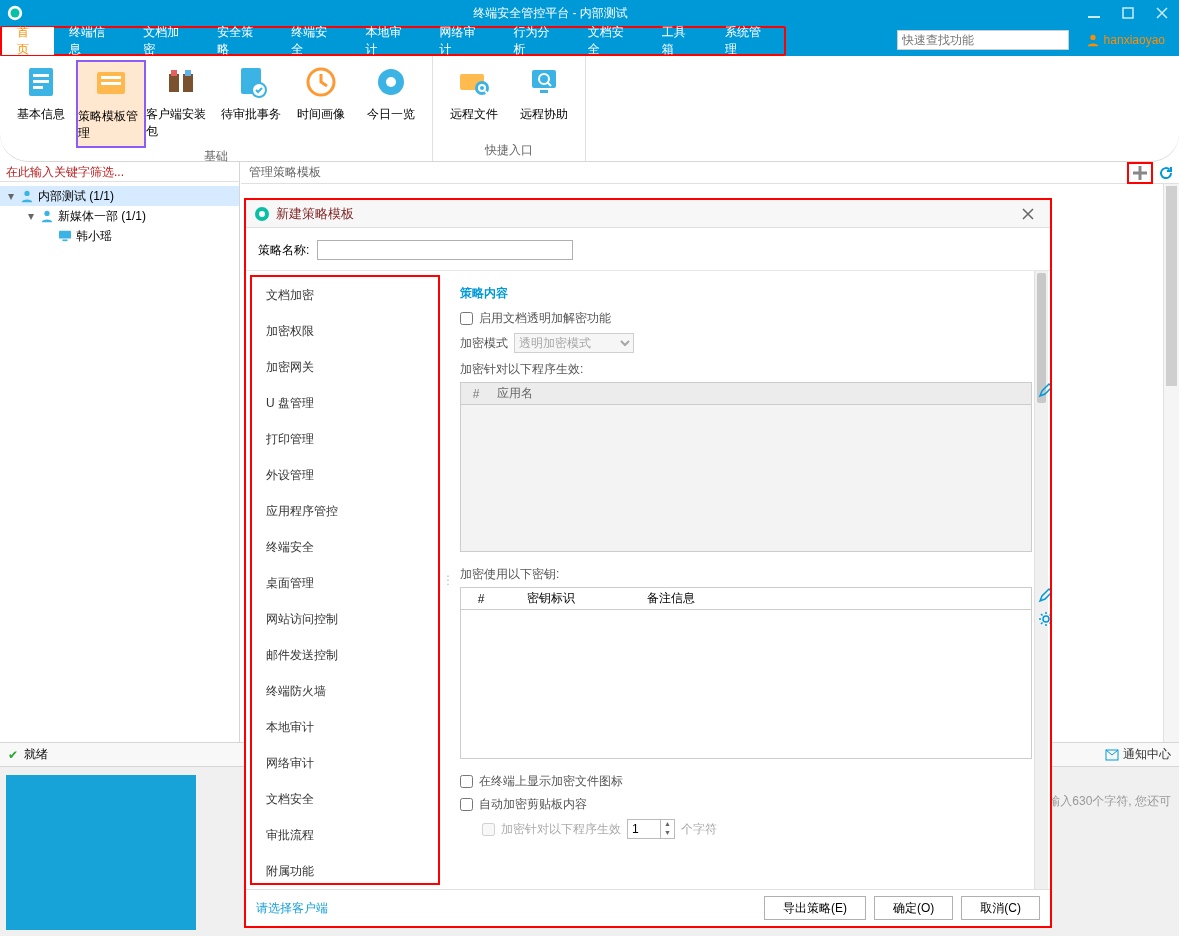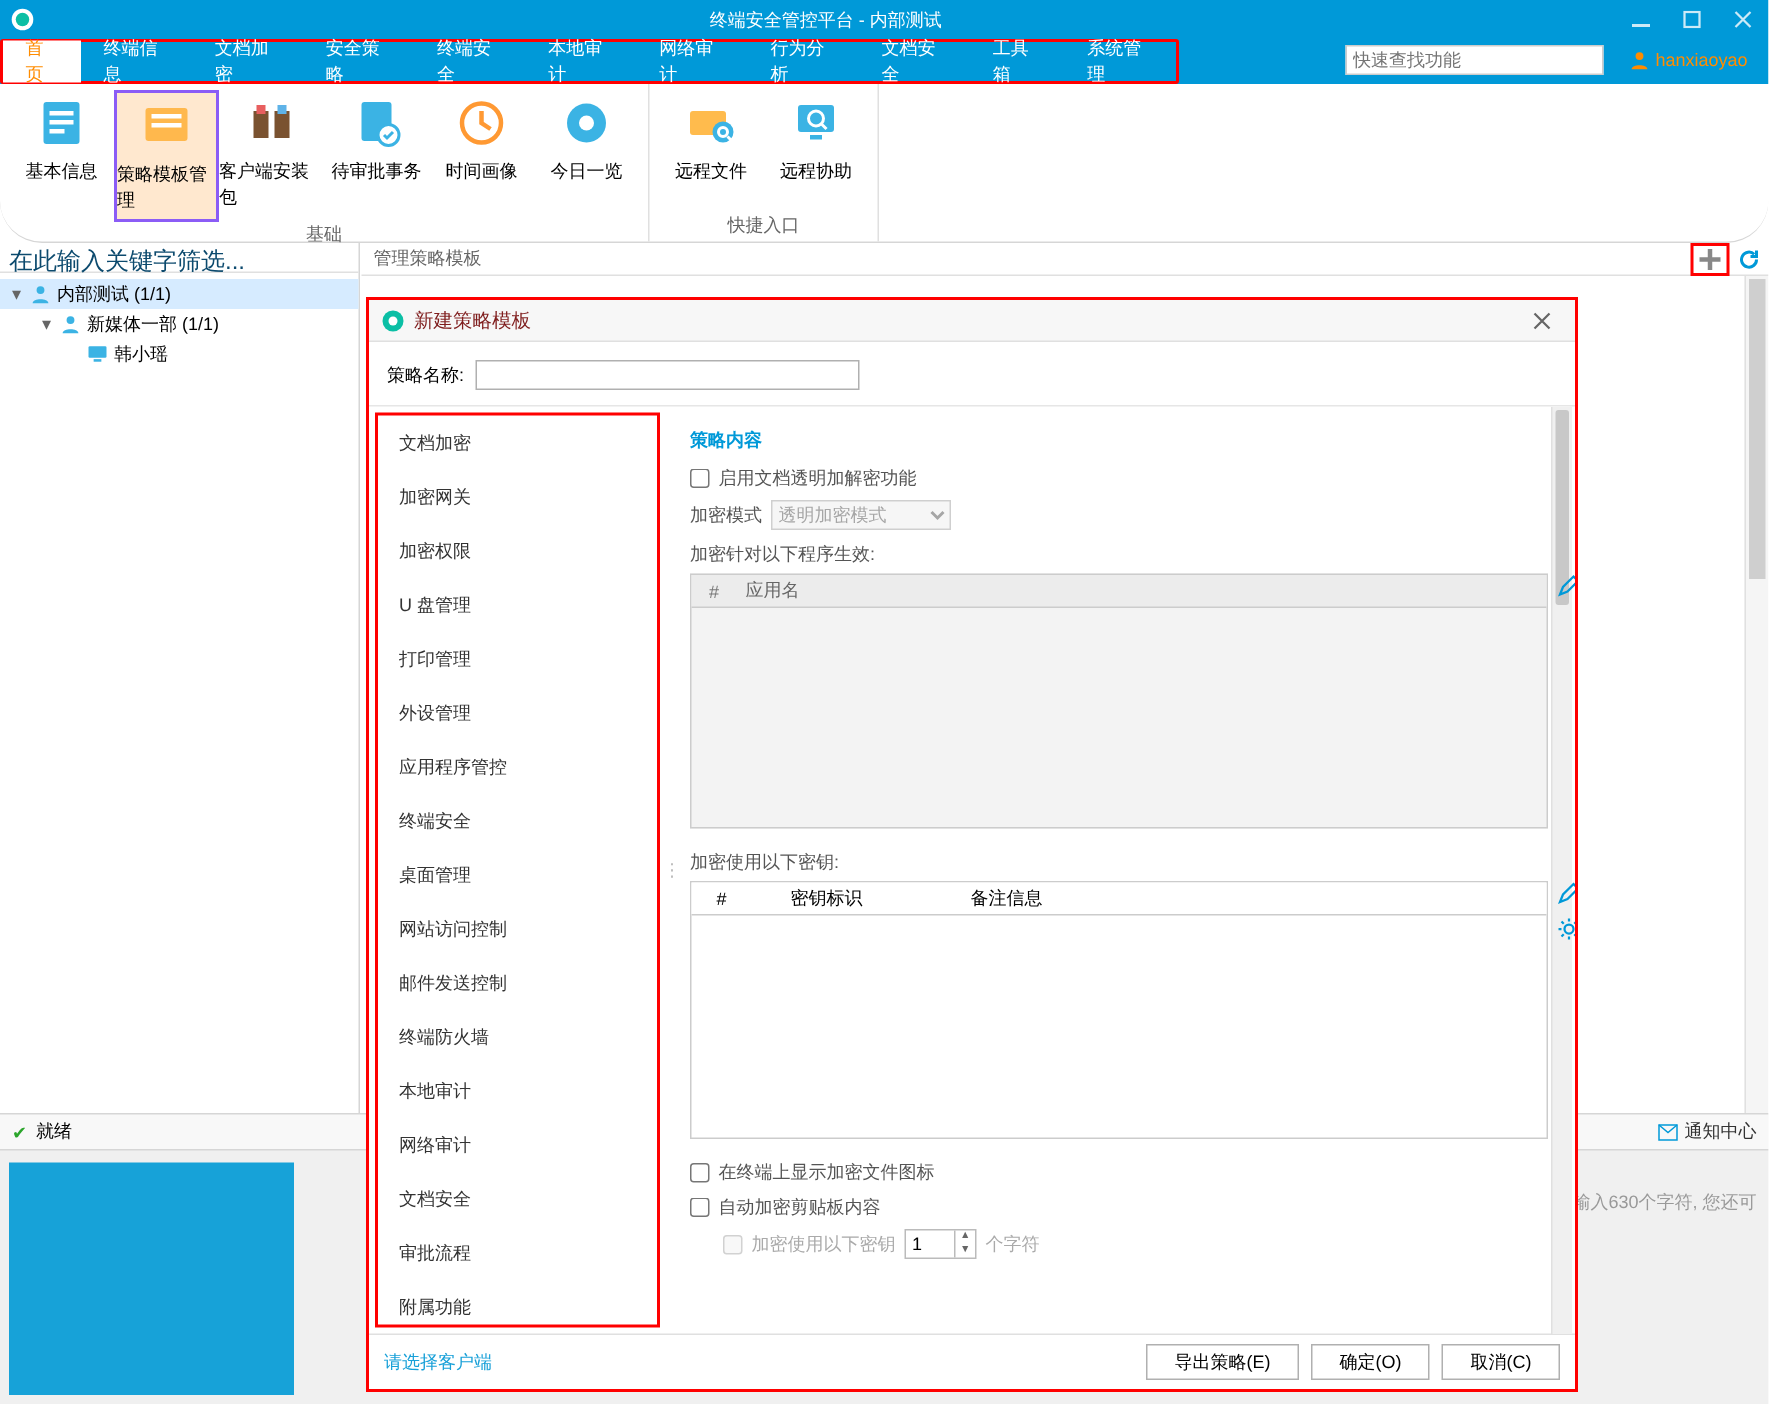--- a/index.html
+++ b/index.html
@@ -25,21 +25,21 @@
 .ribbon-group { padding:4px 6px 2px; display:flex; flex-direction:column; align-items:center; border-right:1px solid #e0e0e0; }
 .ribbon-items { display:flex; }
 .ribbon-item { width:70px; display:flex; flex-direction:column; align-items:center; justify-content:flex-start; gap:6px; padding:4px 0; cursor:pointer; }
 .ribbon-item.hl { border:2px solid #8b5cf6; background:#ffe8cf; }
 .ribbon-item .ri-icon { width:36px; height:36px; }
 .ribbon-cap { color:#666; font-size:12px; margin-top:auto; }
 
 
 .content { position:absolute; top:162px; left:0; right:0; bottom:0; }
 .tree-pane { width:240px; position:absolute; left:0; top:0; bottom:0; border-right:1px solid #d6d6d6; }
-.tree-filter { height:20px; border-bottom:1px solid #e0e0e0; padding:2px 6px; color:#0c4a6e; font-size:16px; }
+.tree-filter { height:20px; border-bottom:1px solid #e0e0e0; padding:2px 6px; color:#b91c1c; font-size:12px; }
 .tree { padding:4px 0; }
 .tree-row { display:flex; align-items:center; height:20px; padding-left:6px; gap:4px; }
 .tree-row.sel { background:#d6ebff; }
 .tree-indent1 { padding-left:26px; }
 .tree-indent2 { padding-left:58px; }
 .tri { width:10px; text-align:center; color:#666; }
 
 
 .right-pane { position:absolute; left:241px; right:0; top:0; bottom:0; }
 .right-head { height:22px; display:flex; align-items:center; border-bottom:1px solid #e0e0e0; }
@@ -324,22 +324,22 @@
   </div>
 
   <div class="dlg-name-row">
     <span>策略名称:</span>
     <input type="text" style="">
   </div>
 
   <div class="dlg-body">
     <div class="dlg-left">
       <div class="dlg-left-item">文档加密</div>
+      <div class="dlg-left-item">加密权限</div>
       <div class="dlg-left-item">加密网关</div>
-      <div class="dlg-left-item">加密权限</div>
       <div class="dlg-left-item">U 盘管理</div>
       <div class="dlg-left-item">打印管理</div>
       <div class="dlg-left-item">外设管理</div>
       <div class="dlg-left-item">应用程序管控</div>
       <div class="dlg-left-item">终端安全</div>
       <div class="dlg-left-item">桌面管理</div>
       <div class="dlg-left-item">网站访问控制</div>
       <div class="dlg-left-item">邮件发送控制</div>
       <div class="dlg-left-item">终端防火墙</div>
       <div class="dlg-left-item">本地审计</div>
@@ -416,21 +416,21 @@
       <div class="row" style="margin-top:14px">
         <input type="checkbox" style="">
         <span>在终端上显示加密文件图标</span>
       </div>
       <div class="row">
         <input type="checkbox" style="">
         <span>自动加密剪贴板内容</span>
       </div>
       <div class="row" style="padding-left:22px;color:#aaa">
         <input type="checkbox" disabled="" style="">
-        <span>加密使用以下密钥</span>
+        <span>加密针对以下程序生效</span>
         <span class="spin">
           <input value="1" style="">
           <span class="arrows">
               <div>▲</div>
               <div>▼</div>
             </span>
         </span>
         <span>个字符</span>
       </div>
     </div>

